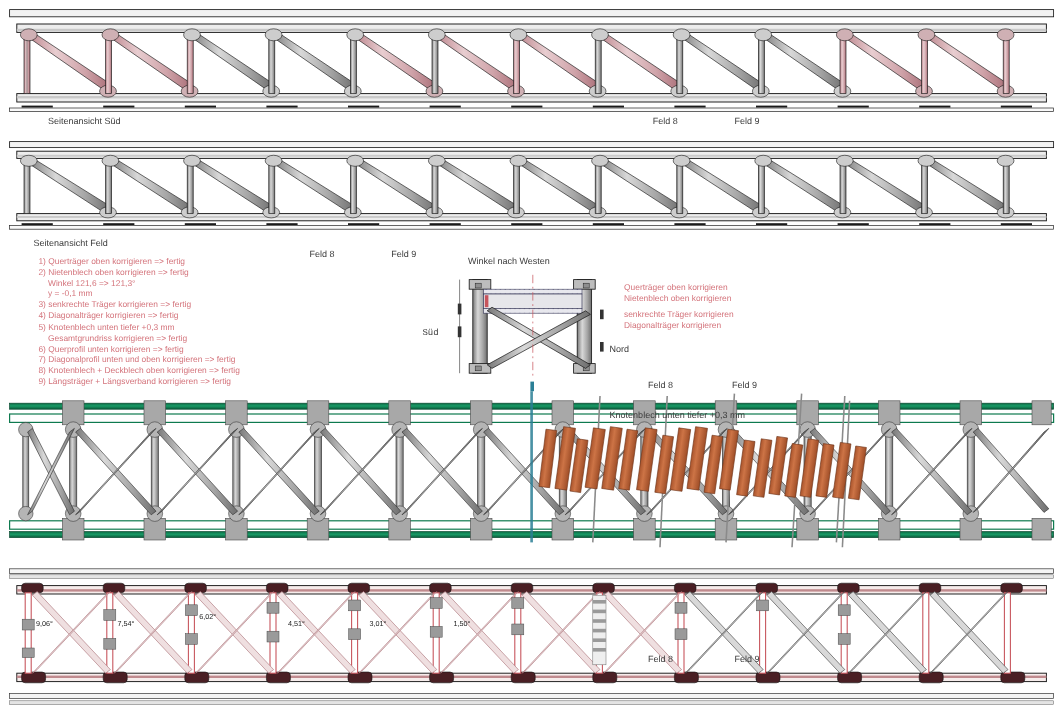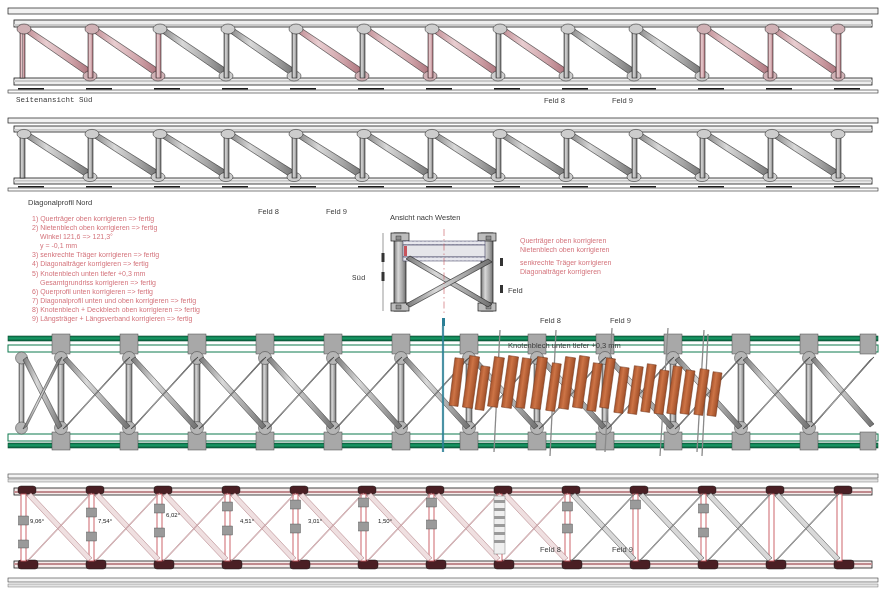--- a/index.html
+++ b/index.html
@@ -524,48 +524,48 @@
       <g fill="#9a9a9a" stroke="#444" stroke-width="0.4">
         <rect x="562.5" y="502" width="10" height="9"></rect>
           <rect x="562.5" y="524" width="10" height="9"></rect>
         <rect x="630.5" y="500" width="10" height="9"></rect>
         <rect x="698.5" y="504" width="10" height="9"></rect>
           <rect x="698.5" y="528" width="10" height="9"></rect>
       </g>
     </g>
   </svg>
 
-  <div class="lbl" style="left:16px; top:96px;font-family:Liberation Mono, monospace;">Seitenansicht Süd</div>
+  <div class="lbl" style="left:40px; top:96px;">Seitenansicht Süd</div>
 
   <div class="lbl" style="left:544px; top:96px;">Feld 8</div>
   <div class="lbl" style="left:612px; top:96px;">Feld 9</div>
 
-  <div class="lbl" style="left:28px; top:198px;">Diagonalprofil Nord</div>
+  <div class="lbl" style="left:28px; top:198px;">Seitenansicht Feld</div>
 
   <div class="lbl" style="left:258px; top:207px;">Feld 8</div>
   <div class="lbl" style="left:326px; top:207px;">Feld 9</div>
 
   <div class="redlist" style="left:32px; top:214px;">
     <div>1) Querträger oben korrigieren =&gt; fertig</div>
     <div>2) Nietenblech oben korrigieren =&gt; fertig</div>
     <div class="indent">Winkel 121,6 =&gt; 121,3°</div>
     <div class="indent">y = -0,1 mm</div>
     <div>3) senkrechte Träger korrigieren =&gt; fertig</div>
     <div>4) Diagonalträger korrigieren =&gt; fertig</div>
     <div>5) Knotenblech unten tiefer +0,3 mm</div>
     <div class="indent">Gesamtgrundriss korrigieren =&gt; fertig</div>
     <div>6) Querprofil unten korrigieren =&gt; fertig</div>
     <div>7) Diagonalprofil unten und oben korrigieren =&gt; fertig</div>
     <div>8) Knotenblech + Deckblech oben korrigieren =&gt; fertig</div>
     <div>9) Längsträger + Längsverband korrigieren =&gt; fertig</div>
   </div>
 
-  <div class="lbl" style="left:390px; top:213px;">Ansicht nach Westen</div>
+  <div class="lbl" style="left:390px; top:213px;">Winkel nach Westen</div>
   <div class="lbl" style="left:352px; top:274px;font-family:Liberation Mono, monospace;">Süd</div>
-  <div class="lbl" style="left:508px; top:286px;">Feld</div>
+  <div class="lbl" style="left:508px; top:286px;">Nord</div>
 
   <div class="redlist" style="left:520px; top:236px;">
     <div>Querträger oben korrigieren</div>
     <div>Nietenblech oben korrigieren</div>
   </div>
   <div class="redlist" style="left:520px; top:258px;">
     <div>senkrechte Träger korrigieren</div>
     <div>Diagonalträger korrigieren</div>
   </div>
   <div class="lbl" style="left:508px; top:297px;margin-top:44px;">Knotenblech unten tiefer +0,3 mm</div>

